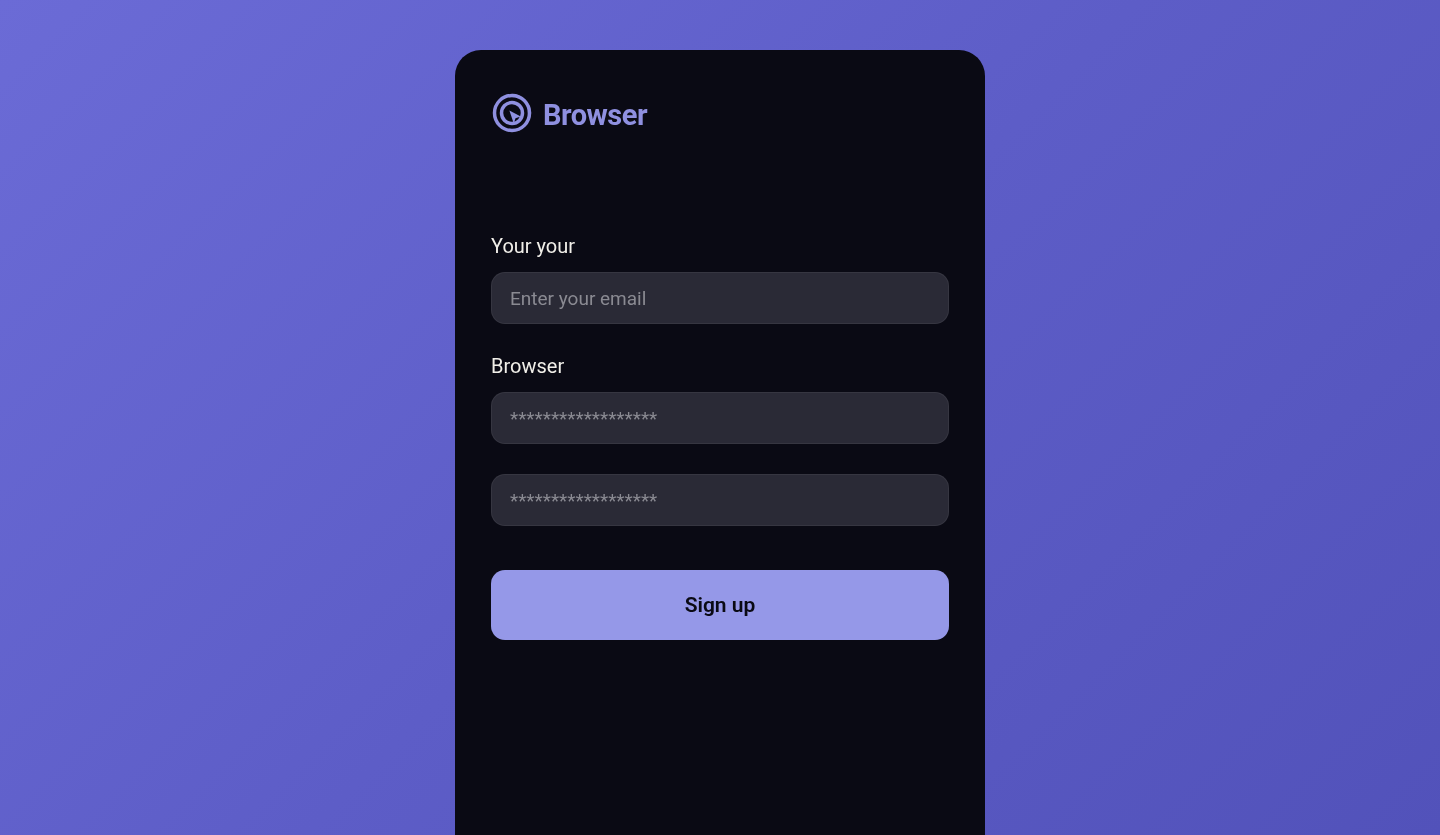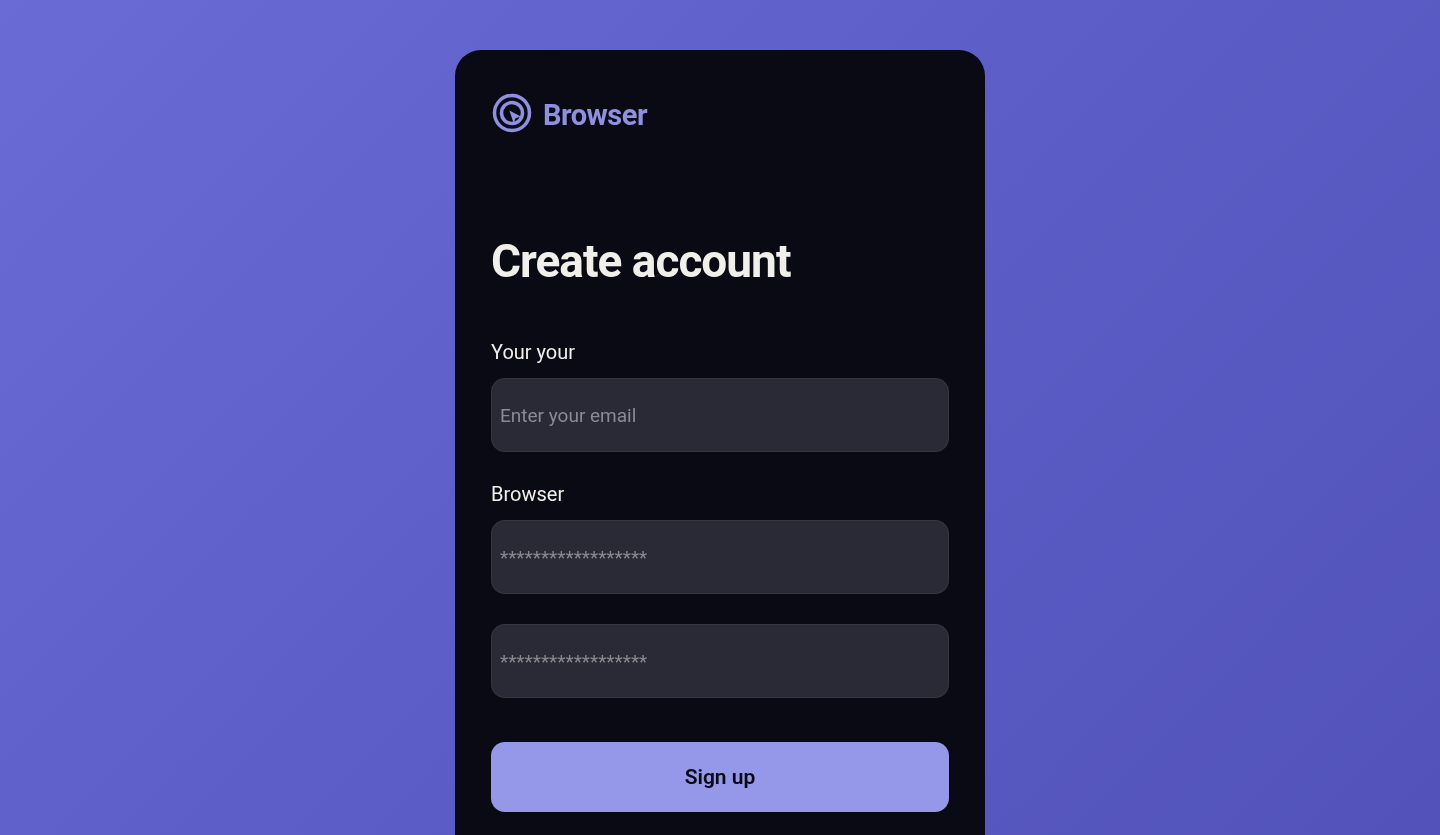--- a/index.html
+++ b/index.html
@@ -45,25 +45,25 @@
     .field { margin-bottom: 30px; }
     .field-label {
       font-size: 20px;
       font-weight: 400;
       color: #f1efe9;
       margin-bottom: 14px;
       display: block;
     }
     .text-input {
       width: 100%;
-      height: 74px;
+      height: 52px;
       background: #2a2a36;
       border: 1px solid rgba(255,255,255,0.06);
       border-radius: 14px;
-      padding: 0 8px;
+      padding: 0 18px;
       font-size: 19px;
       color: #f1efe9;
       outline: none;
       font-family: inherit;
     }
     .text-input::placeholder { color: #8a8a92; font-size: 19px; }
     .submit-btn {
       width: 100%;
       height: 70px;
       background: #9598e8;
@@ -86,21 +86,20 @@
       <svg class="logo-svg" viewBox="0 0 48 48" fill="none">
         <circle cx="24" cy="24" r="20" stroke="#8f90e0" stroke-width="4" fill="none"></circle>
         <path d="M24 4 A20 20 0 0 1 44 24" stroke="#8f90e0" stroke-width="4" fill="none" stroke-linecap="round" opacity="0.4"></path>
         <circle cx="24" cy="24" r="12" stroke="#8f90e0" stroke-width="4" fill="none"></circle>
         <path d="M21 21 L34 28 L28 30 L26 36 Z" fill="#8f90e0"></path>
       </svg>
     </span>
     <span class="brand-text">Browser</span>
   </div>
 
-  <h1 class="title">Create account</h1>
 
   <div class="field">
     <label class="field-label">Your your</label>
     <input type="email" class="text-input" placeholder="Enter your email" style="">
   </div>
 
   <div class="field">
     <label class="field-label">Browser</label>
     <input type="password" class="text-input" placeholder="******************" style="">
   </div>

